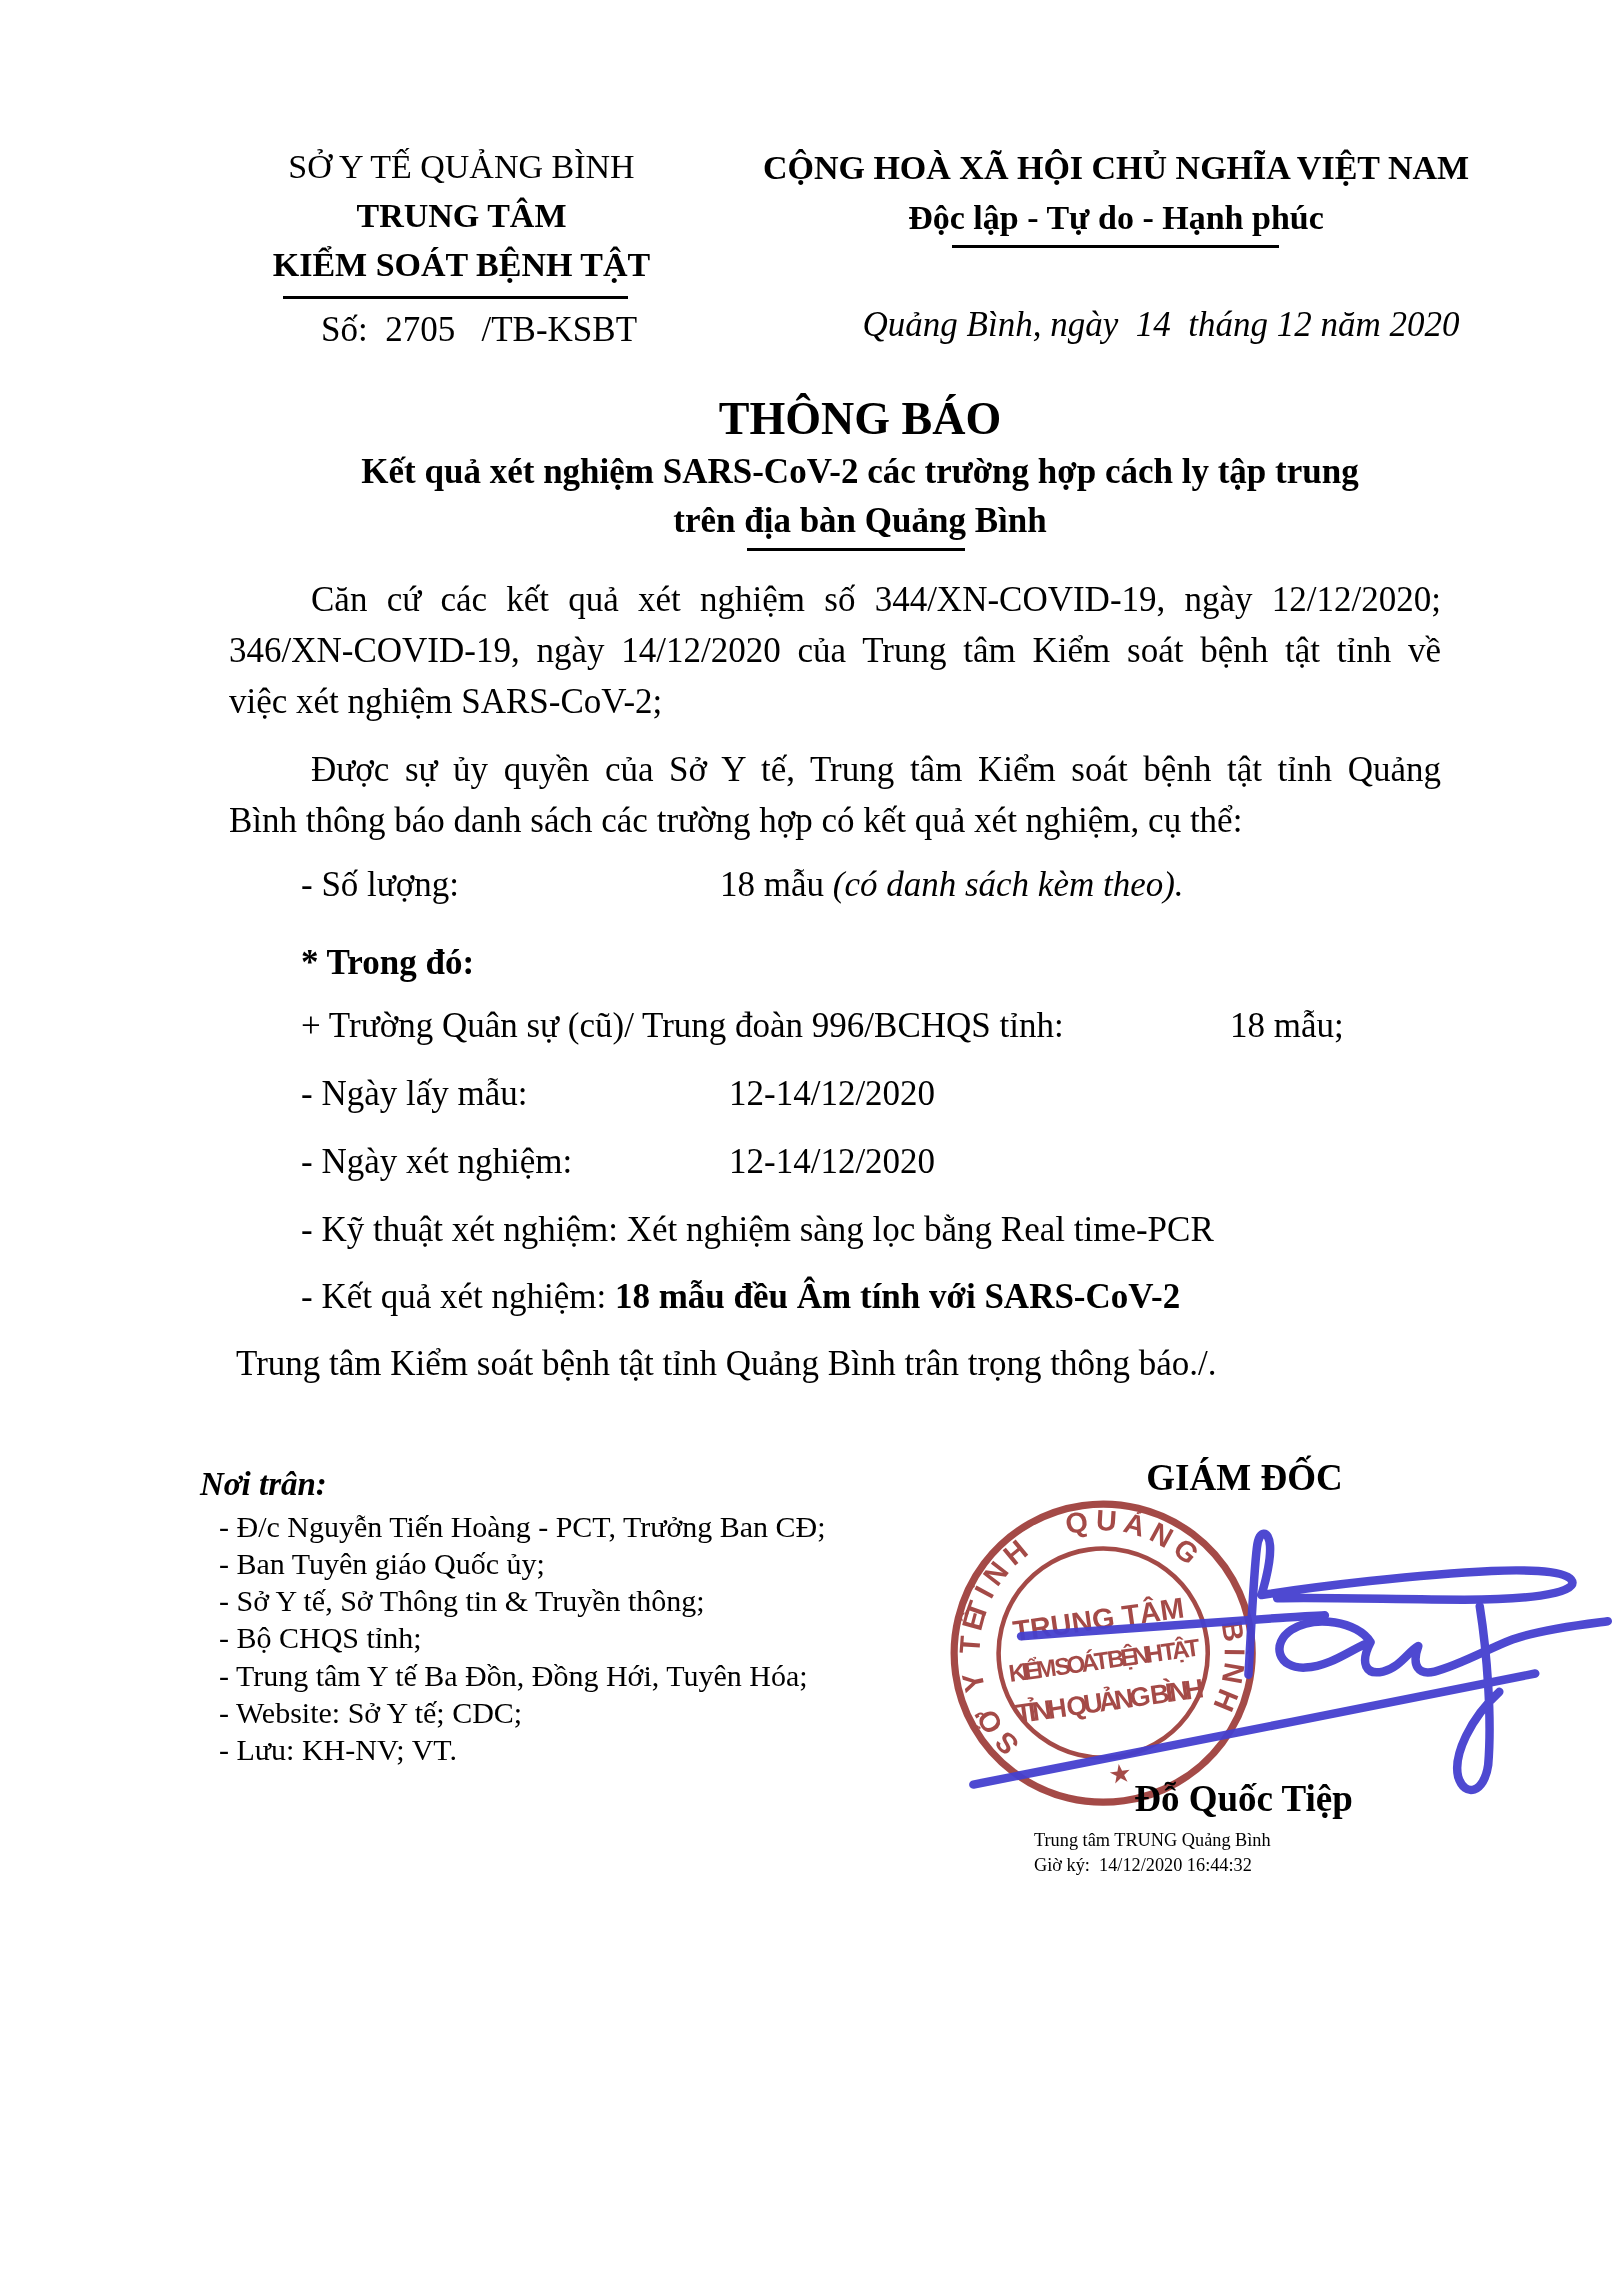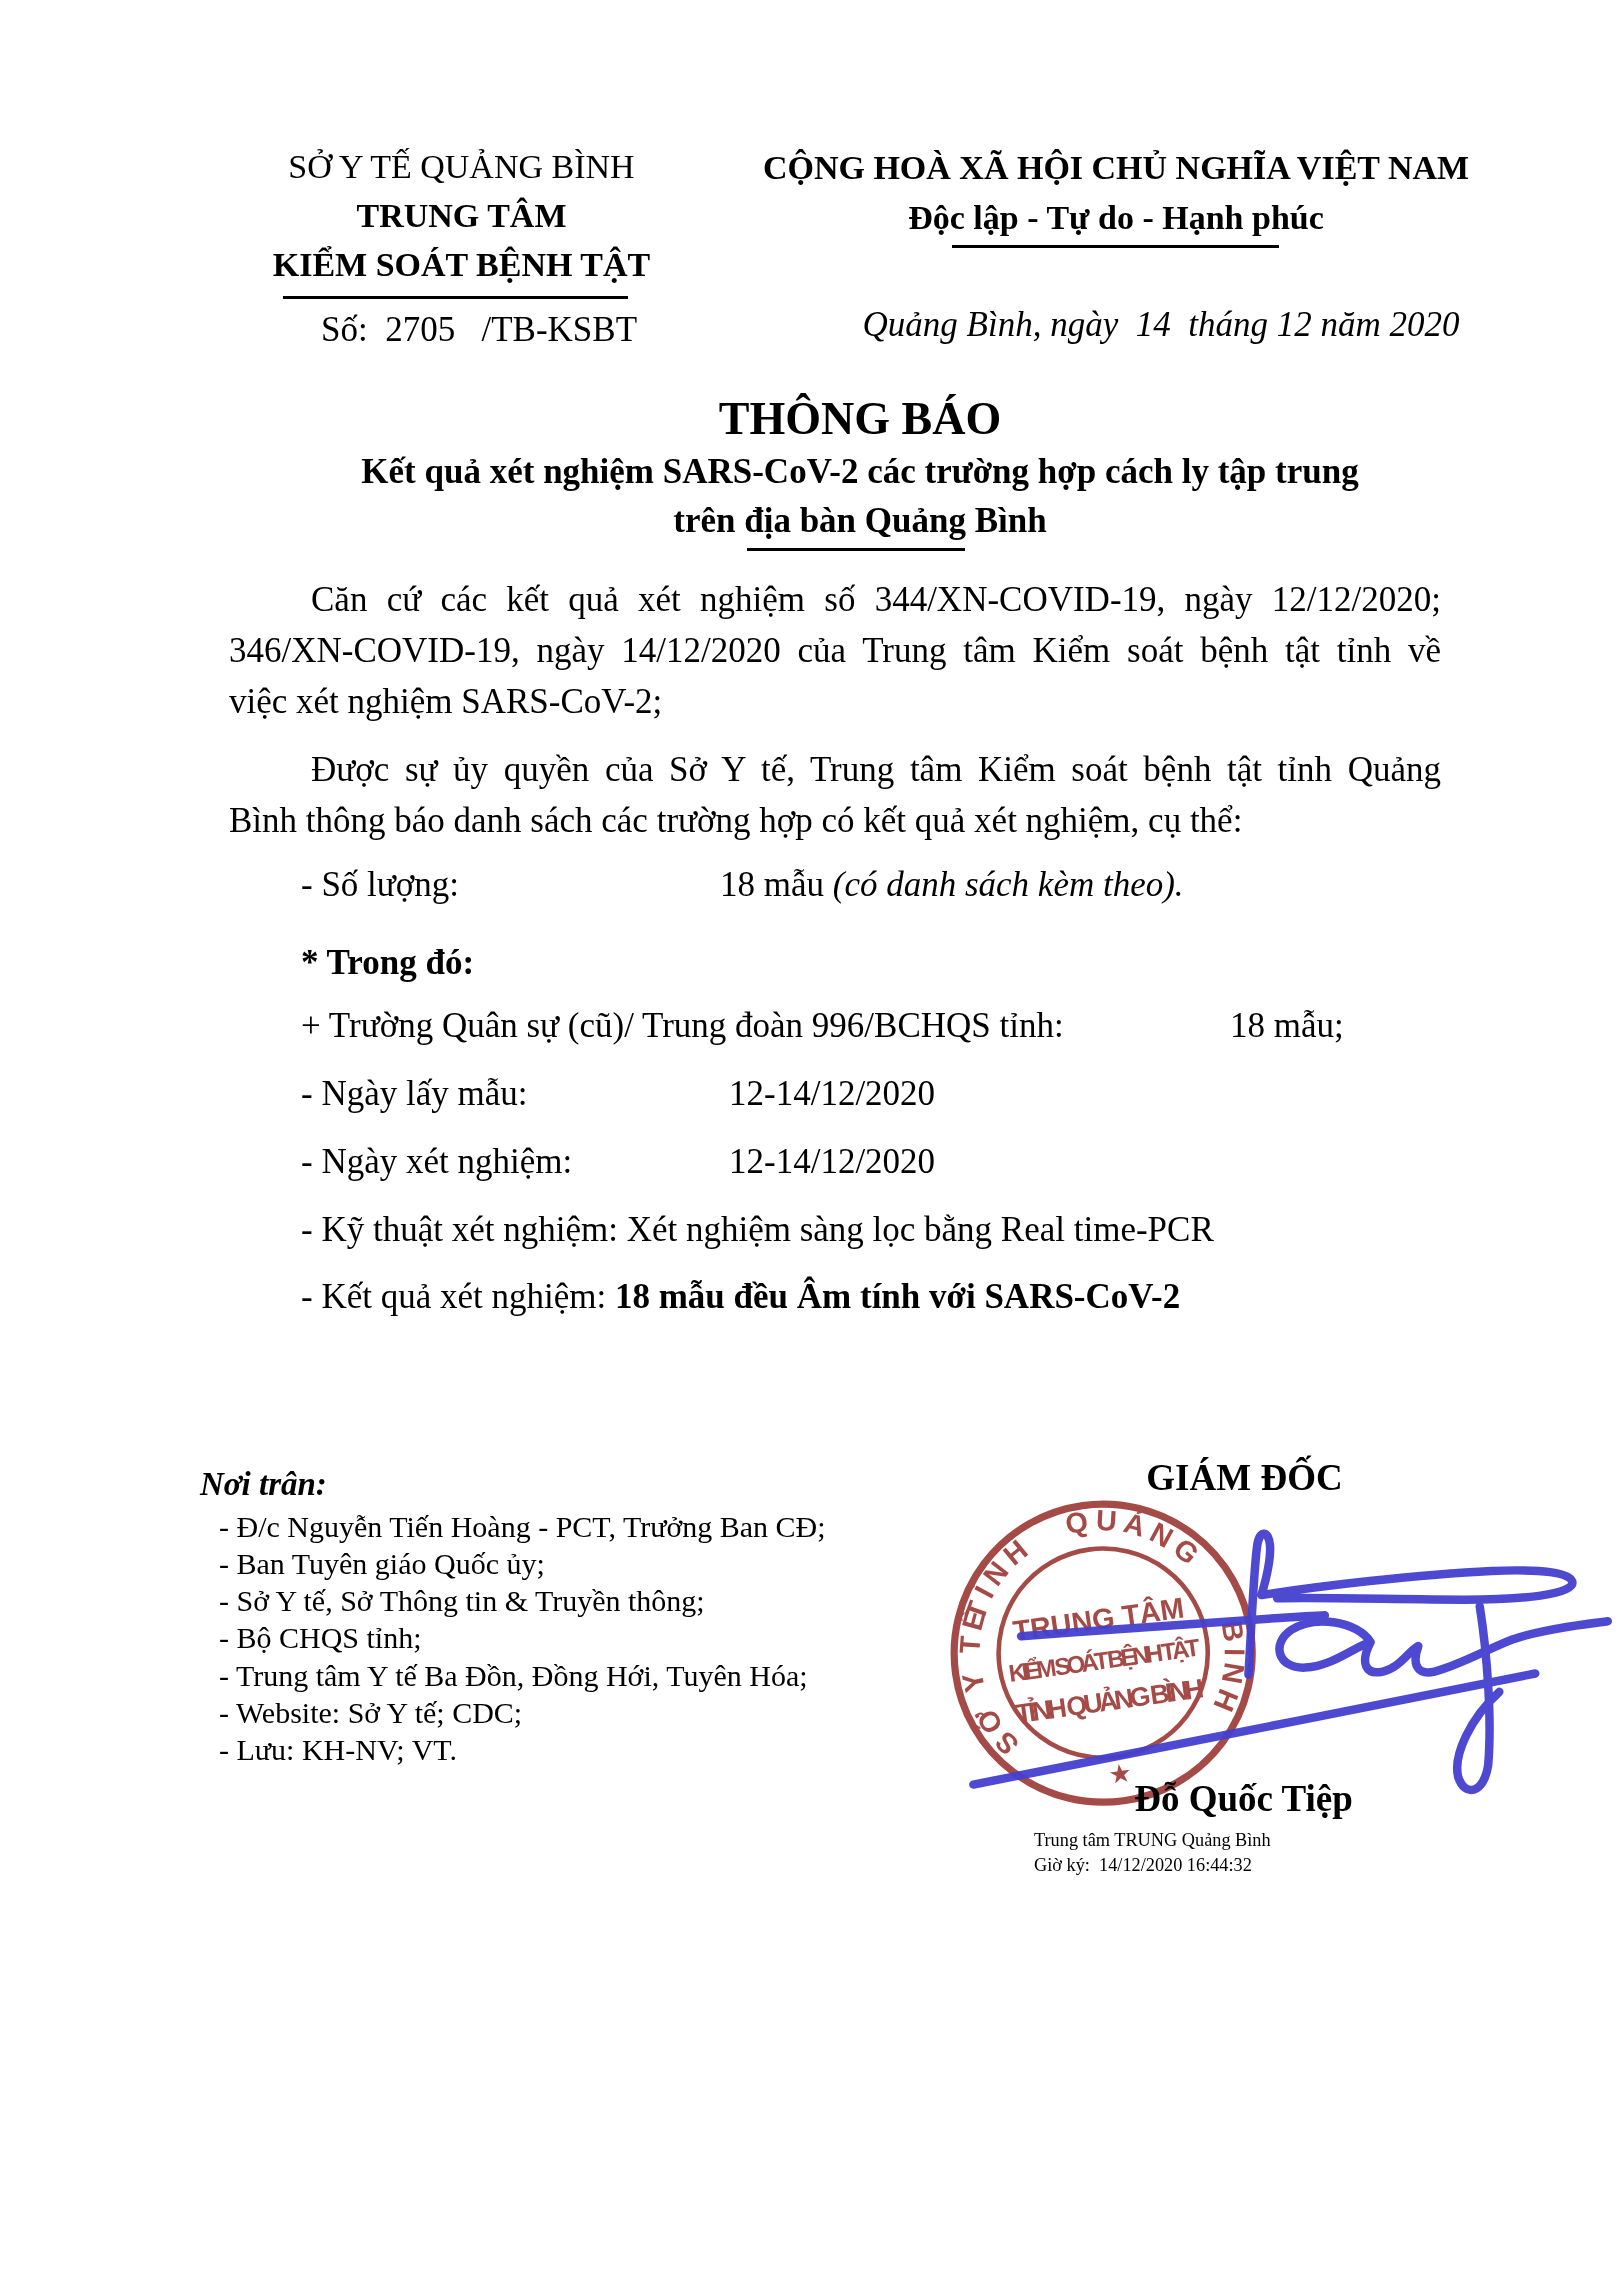--- a/index.html
+++ b/index.html
@@ -83,20 +83,21 @@
   <div class="abs list" style="top:1138px">
     <span class="lbl" style="width:428px">- Ngày xét nghiệm:</span><span>12-14/12/2020</span>
   </div>
 
   <div class="abs list" style="top:1206px">- Kỹ thuật xét nghiệm: Xét nghiệm sàng lọc bằng Real time-PCR</div>
 
   <div class="abs list" style="top:1273px">
     <span>- Kết quả xét nghiệm: </span><span class="b">18 mẫu đều Âm tính với SARS-CoV-2</span>
   </div>
 
+  <div class="abs bodyline" style="left:236px;top:1340px">Trung tâm Kiểm soát bệnh tật tỉnh Quảng Bình trân trọng thông báo./.</div>
 
   <div class="abs fhead b i" style="top:1465px">Nơi trân:</div>
   <div class="abs fitem" style="top:1509px">- Đ/c Nguyễn Tiến Hoàng - PCT, Trưởng Ban CĐ;</div>
   <div class="abs fitem" style="top:1546px">- Ban Tuyên giáo Quốc ủy;</div>
   <div class="abs fitem" style="top:1583px">- Sở Y tế, Sở Thông tin &amp; Truyền thông;</div>
   <div class="abs fitem" style="top:1620px">- Bộ CHQS tỉnh;</div>
   <div class="abs fitem" style="top:1658px">- Trung tâm Y tế Ba Đồn, Đồng Hới, Tuyên Hóa;</div>
   <div class="abs fitem" style="top:1695px">- Website: Sở Y tế; CDC;</div>
   <div class="abs fitem" style="top:1732px">- Lưu: KH-NV; VT.</div>
 

